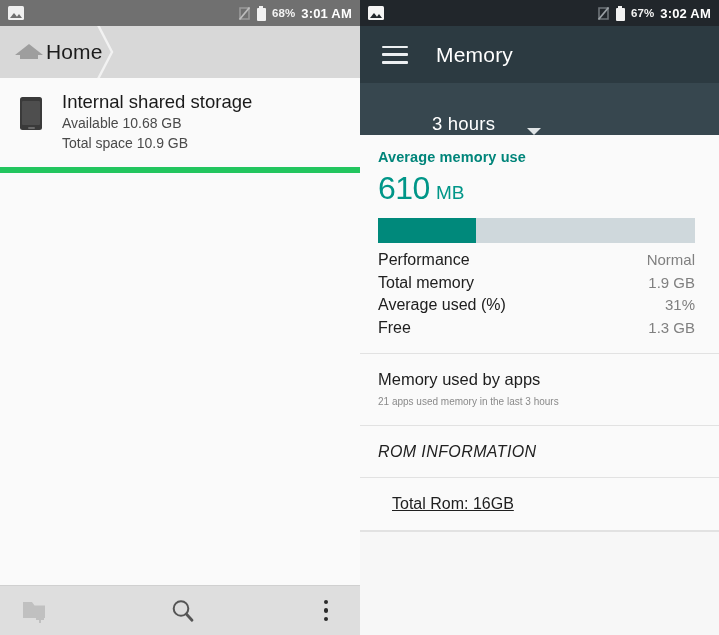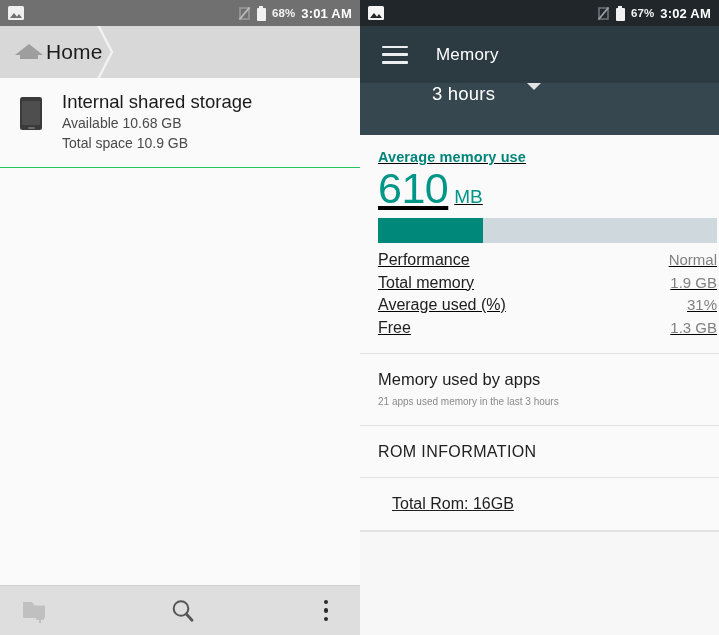--- a/index.html
+++ b/index.html
@@ -48,21 +48,21 @@
   .battery .body { position:absolute; top:2px; left:0; width:9px; height:13px; background:#f2f2f2; border-radius:1px; }
 
   .breadcrumb-bar {
     height: 52px; background: #d8d8d8; display: flex; align-items: center;
     position: relative; flex: 0 0 52px; overflow: hidden;
   }
   .home-icon { margin-left: 14px; width: 30px; height: 30px; display:flex; align-items:center; justify-content:center; }
   .home-label { font-size: 21px; color: #1c1c1c; margin-left: 2px; letter-spacing: .1px; }
   .bc-chevron { position: absolute; left: 95px; top: -3px; height: 58px; width: 24px; }
 
-  .storage-row { display: flex; align-items: flex-start; padding: 12px 0 14px 0; background: #fafafa; border-bottom: 1px solid #22c55e; }
+  .storage-row { display: flex; align-items: flex-start; padding: 12px 0 14px 0; background: #fafafa; border-bottom: 6px solid #22c55e; }
   .dev-icon-wrap { width: 62px; display: flex; justify-content: center; padding-top: 7px; }
   .dev-icon { width: 22px; height: 33px; background: #3a3a3a; border-radius: 2.5px; position: relative; }
   .dev-icon .scr { position: absolute; left: 2px; top: 4px; right: 2px; bottom: 5px; background: #4e4e4e; border-radius: 1px; }
   .dev-icon .btm { position: absolute; left: 7.5px; bottom: 1.5px; width: 7px; height: 2px; background: #6b6b6b; border-radius: 1px; }
   .storage-texts { flex: 1 1 auto; }
   .storage-title { font-size: 18.5px; color: #1a1a1a; line-height: 24px; }
   .storage-sub { font-size: 14px; color: #4a4a4a; line-height: 19.5px; }
 
   .files-empty { flex: 1 1 auto; background: #fafafa; }
 
@@ -81,47 +81,47 @@
 
   .statusbar-right {
     height: 26px; background: #21262b; display: flex; align-items: center;
     padding: 0 8px; color: #ffffff; flex: 0 0 26px;
   }
   .statusbar-right .img-icon { background: #f4f4f4; }
 
   .appbar { height: 57px; background: #2c3a41; display: flex; align-items: center; flex: 0 0 57px; }
   .hamburger { width: 26px; height: 18px; margin-left: 22px; display: flex; flex-direction: column; justify-content: space-between; }
   .hamburger i { display: block; height: 2.6px; background: #eceff1; border-radius: 1px; }
-  .appbar-title { font-size: 17px; color: #ffffff; margin-left: 28px; font-weight: normal; letter-spacing: .2px; }
-
-  .rangebar { height: 52px; background: #37474f; display: flex; align-items: flex-start; flex: 0 0 52px; }
+  .appbar-title { font-size: 21px; color: #ffffff; margin-left: 28px; font-weight: normal; letter-spacing: .2px; }
+
+  .rangebar { height: 52px; background: #37474f; display: flex; align-items: flex-end; flex: 0 0 52px; }
   .range-label { font-size: 18.5px; color: #ffffff; margin-left: 72px; letter-spacing: .2px; }
   .range-caret { margin-left: 32px; width: 0; height: 0;
     border-left: 7px solid transparent; border-right: 7px solid transparent; border-top: 7px solid #dfe4e6; }
   .divider { height: 1px; background: #e2e2e2; }
 
-  .mem-card { padding: 14px 2px 12px 18px; background:#fafafa;text-decoration:underline; }
+  .mem-card { padding: 14px 24px 12px 18px; background:#fafafa; }
   .avg-label { font-size: 14.5px; color: #00857a; font-weight: bold; letter-spacing: .1px; }
   .big-row { display: flex; align-items: baseline; margin-top: 2px; }
-  .big-num { font-size: 43px; color: #009688; font-weight: normal; line-height: 42px; letter-spacing: -.5px; text-align: right; }
+  .big-num { font-size: 32px; color: #009688; font-weight: normal; line-height: 42px; letter-spacing: -.5px; text-align: right; }
   .big-unit { font-size: 19px; color: #009688; margin-left: 6px; }
 
   .bar-track { height: 25px; background: #cfd8dc; margin-top: 9px; width: 100%; }
   .bar-fill { height: 25px; background: #00897b; }
 
   .stat-list { margin-top: 8px; }
   .stat-row { display: flex; justify-content: space-between; align-items: baseline; padding: 0; height: 22.5px; }
   .stat-key { font-size: 16px; color: #202020; }
   .stat-val { font-size: 15px; color: #808080; }
 
   .sect { background: #fafafa; padding: 14px 18px 13px 18px; }
   .sect-title { font-size: 16.5px; color: #1d1d1d; line-height: 22px; }
   .sect-sub { font-size: 10px; color: #8a8a8a; line-height: 20px; margin-top: 2px; }
 
-  .sect-header { background: #fafafa; padding: 17px 8px 16px 18px; }
+  .sect-header { background: #fafafa; padding: 17px 8px 16px 18px; font-style: italic; }
   .sect-header-t { font-size: 16px; color: #212121; letter-spacing: .4px; }
 
   .rom-row { background: #fafafa; padding: 17px 18px 17px 32px; }
   .rom-row-t { font-size: 16px; color: #202020; text-decoration: underline; }
 
   .tail { flex: 1 1 auto; background: #f7f7f7; }
 </style>
 </head>
 <body>
 

